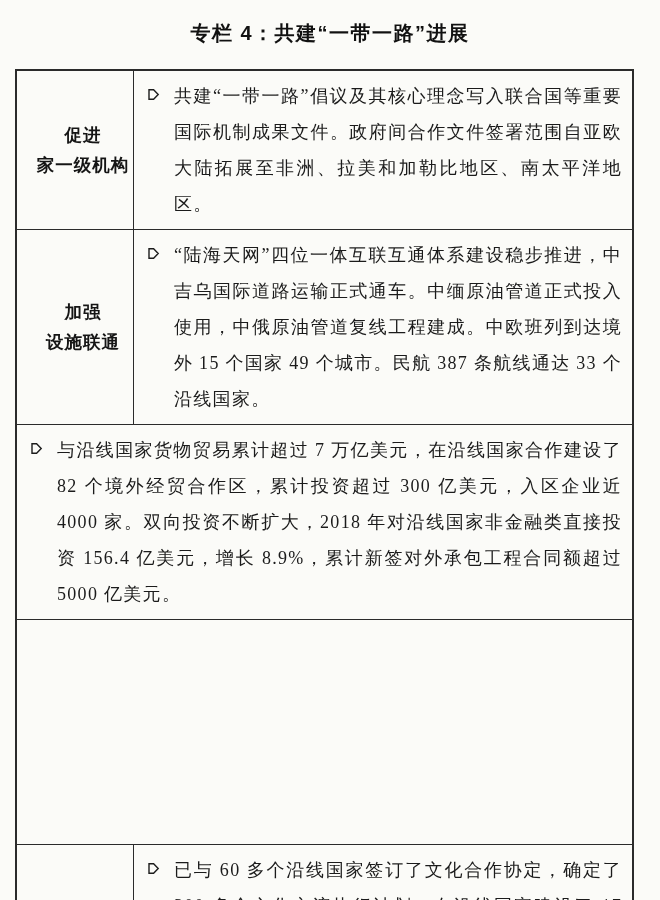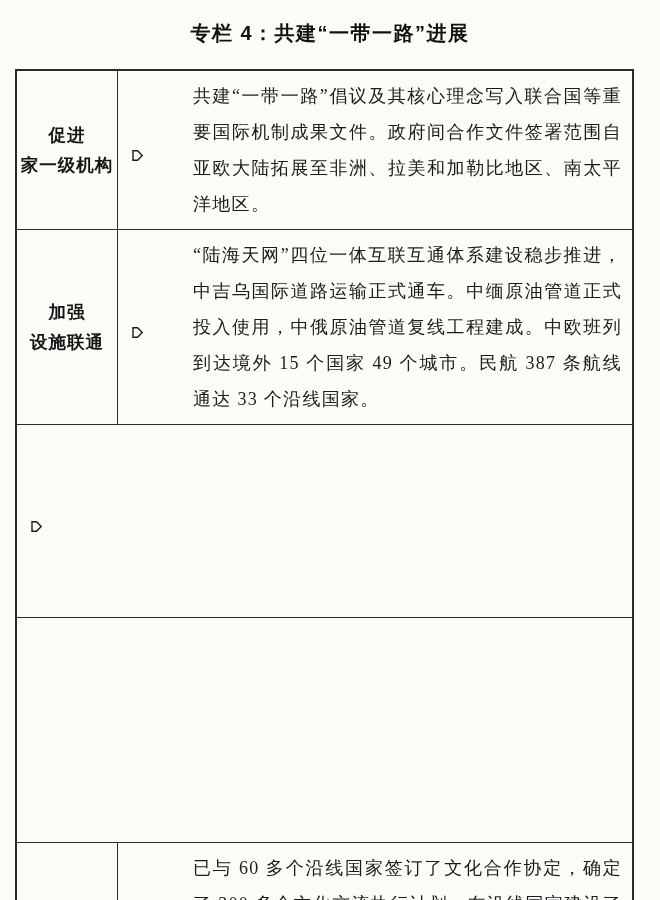--- a/index.html
+++ b/index.html
@@ -52,28 +52,28 @@
     flex-direction: column;
     align-items: center;
     justify-content: center;
     font-family: "Liberation Sans", sans-serif;
     font-weight: bold;
     font-size: 17.5px;
     line-height: 30px;
     letter-spacing: 1px;
     color: #151515;
     text-align: center;
+    padding-left: 16px;
   }
   .content-cell {
     flex: 1 1 auto;
     display: flex;
-    align-items: center;
+    align-items: flex-start;
     padding: 7px 10px 7px 13px;
     box-sizing: border-box;
-    gap: 35px;
   }
   .bullet {
     flex: 0 0 27px;
     padding-top: 10px;
     display: block;
   }
   .bullet svg {
     display: block;
   }
   .row-text {
@@ -130,20 +130,21 @@
     </div>
   </div>
 
   <div class="row r2">
     <div class="content-cell">
       <span class="bullet">
         <svg width="13" height="13" viewBox="0 0 13 13">
             <polygon points="2,1.8 6.6,1.8 11.2,6.5 6.6,11.2 2,11.2" fill="none" stroke="#1c1c1c" stroke-width="1.4"></polygon>
           </svg>
       </span>
+      <p class="row-text">与沿线国家货物贸易累计超过 7 万亿美元，在沿线国家合作建设了 82 个境外经贸合作区，累计投资超过 300 亿美元，入区企业近 4000 家。双向投资不断扩大，2018 年对沿线国家非金融类直接投资 156.4 亿美元，增长 8.9%，累计新签对外承包工程合同额超过 5000 亿美元。</p>
     </div>
   </div>
 
   <div class="row r3">
   </div>
 
   <div class="row r4">
     <div class="label-cell">
       
       

